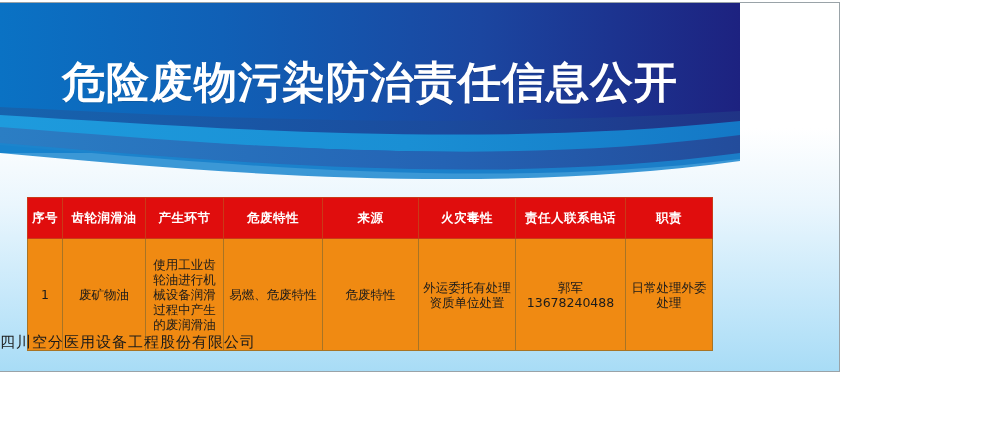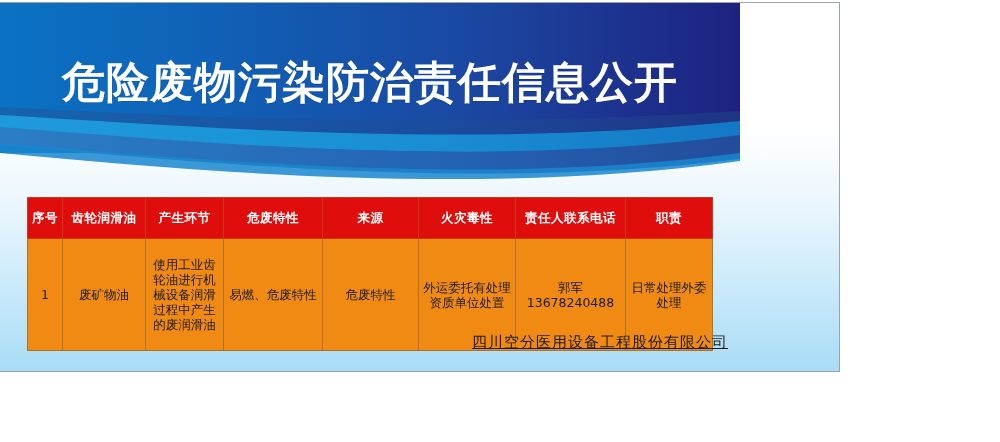--- a/index.html
+++ b/index.html
@@ -91,28 +91,27 @@
   .c1{width:35px;}
   .c2{width:83px;}
   .c3{width:78px;}
   .c4{width:99px;}
   .c5{width:96px;}
   .c6{width:97px;}
   .c7{width:110px;}
   .c8{width:87px;}
 
   .company{
-    position:absolute;left:16px;top:330px;width:712px;
-    text-align:right;
+    position:absolute;left:0;top:330px;width:712px;
+    text-align:left;
     font-size:15px;
     color:#1a1a1a;
     letter-spacing:1px;
     font-family:"DejaVu Sans","Liberation Sans",sans-serif;
     z-index:6;
-    text-decoration:underline;
   }
 </style>
 </head>
 <body>
 
 <div id="stage">
 
   <div class="poster">
 
     <div class="header-band">

